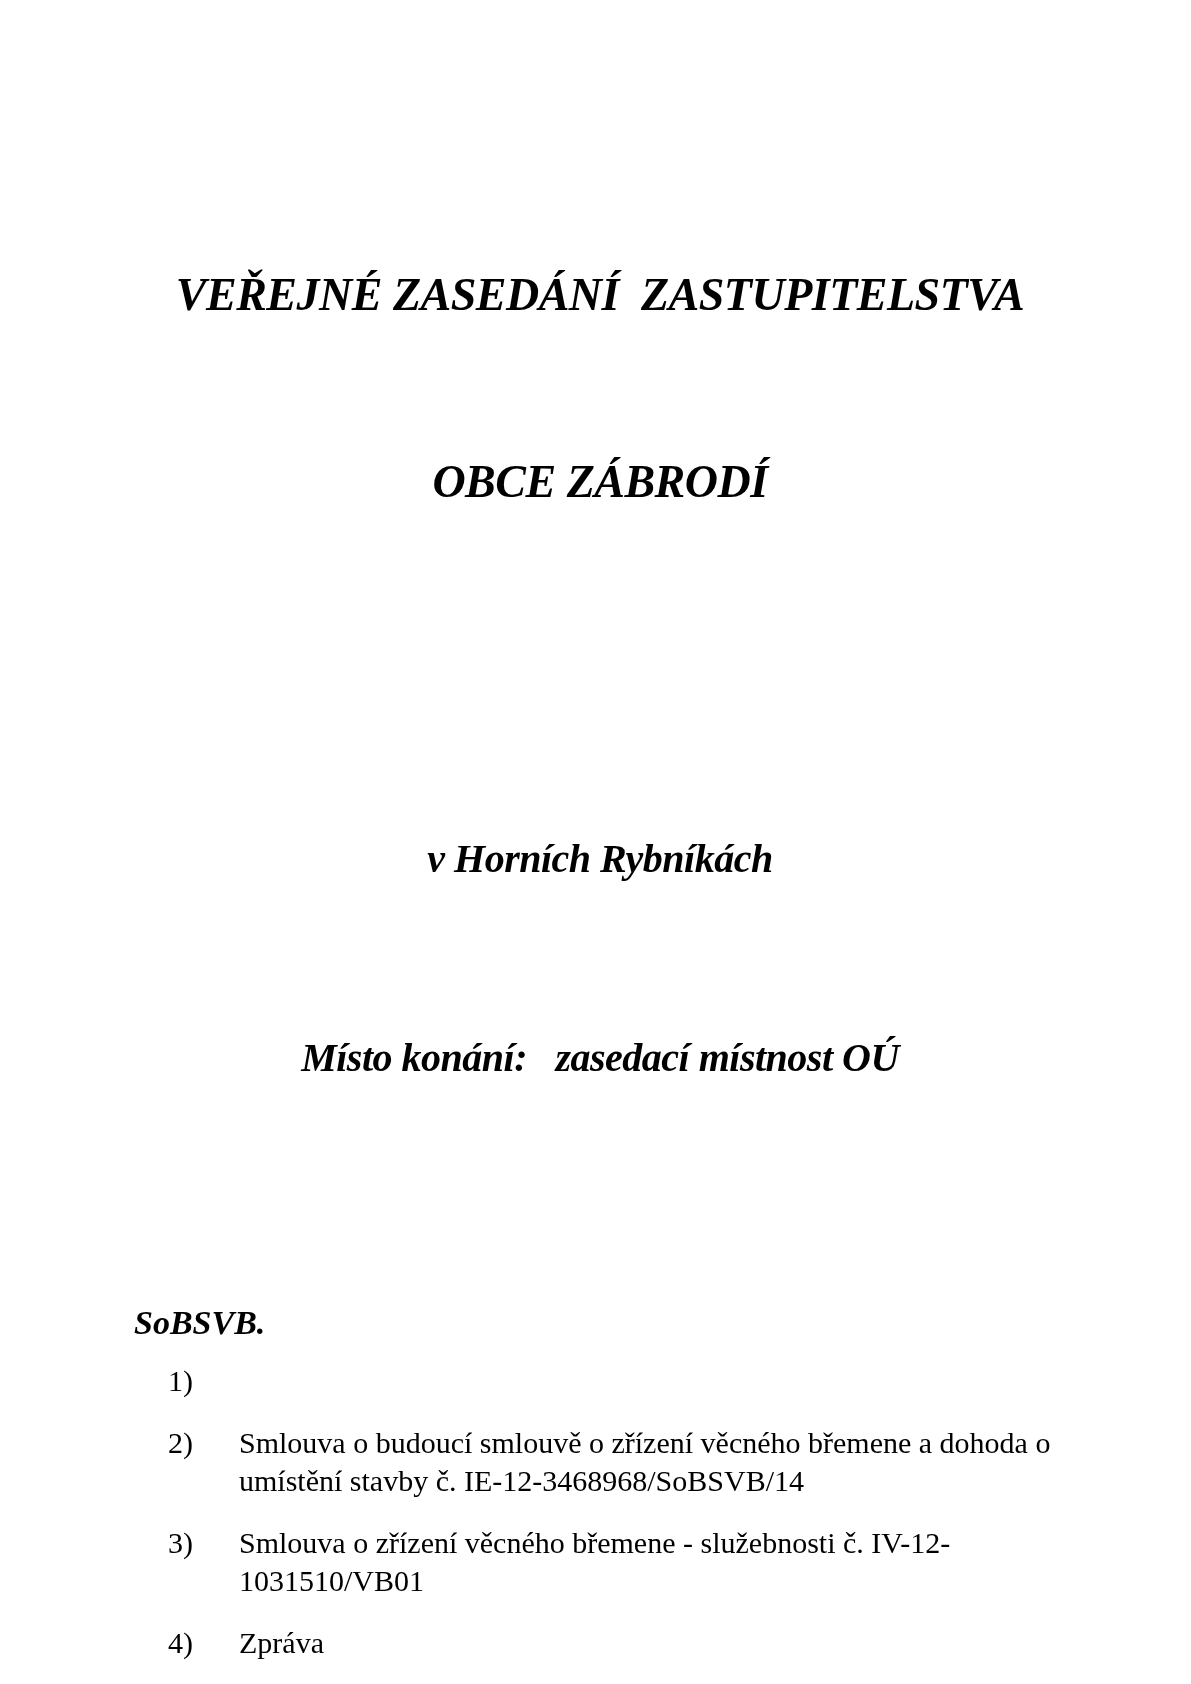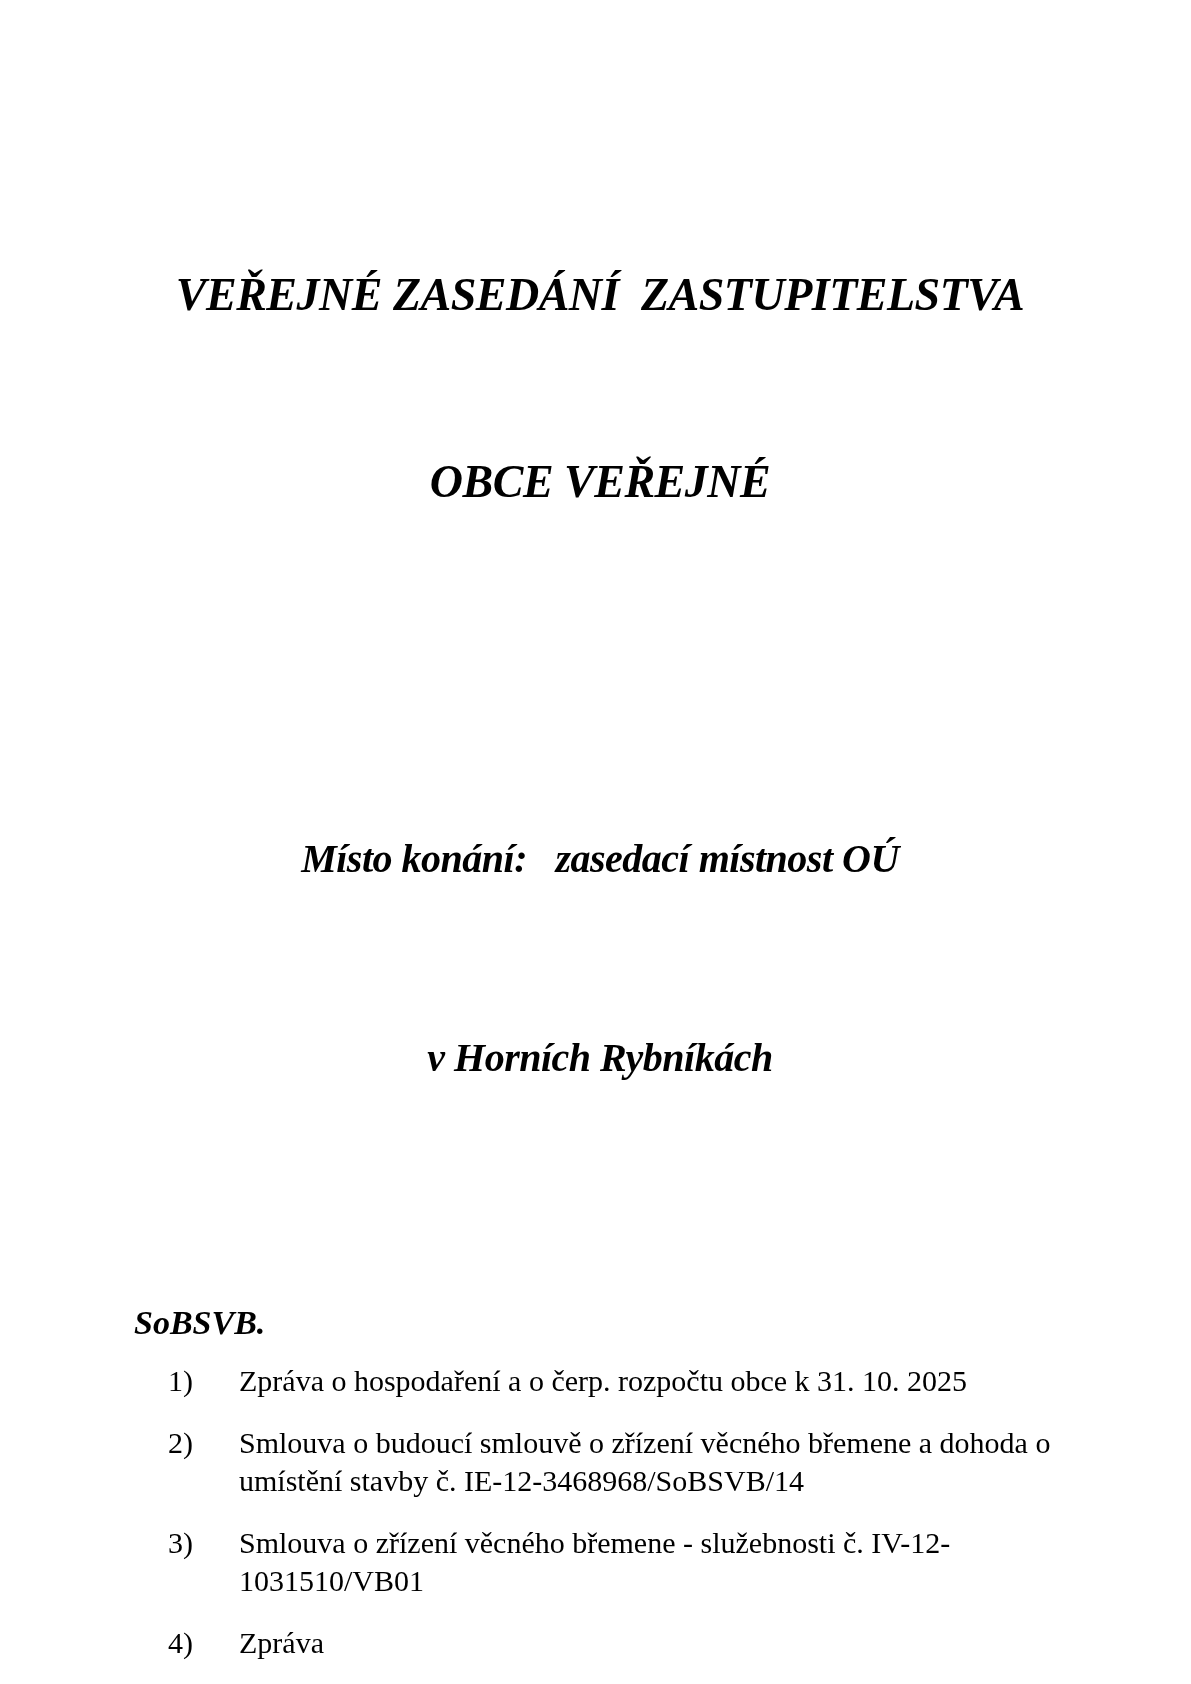--- a/index.html
+++ b/index.html
@@ -64,34 +64,33 @@
     max-width: 830px;
   }
 </style>
 </head>
 <body>
 
 <div class="page">
 
   <div class="doc-title centered-block">
     <div>VEŘEJNÉ ZASEDÁNÍ  ZASTUPITELSTVA</div>
-    <div>OBCE VEŘEJNÉ</div>
+    <div>OBCE ZÁBRODÍ</div>
   </div>
 
   <div class="venue-block centered-block">
+    <div>v Horních Rybníkách</div>
     <div>Místo konání:   zasedací místnost OÚ</div>
-    <div>v Horních Rybníkách</div>
   </div>
 
   <div class="program-heading">SoBSVB.</div>
 
   <div class="program-list">
       <div class="prog-item">
         <span class="num">1)</span>
-        <span class="txt">Zpráva o hospodaření a o čerp. rozpočtu obce k 31. 10. 2025</span>
       </div>
       <div class="prog-item">
         <span class="num">2)</span>
         <span class="txt">Smlouva o budoucí smlouvě o zřízení věcného břemene a dohoda o umístění stavby č. IE-12-3468968/SoBSVB/14</span>
       </div>
       <div class="prog-item">
         <span class="num">3)</span>
         <span class="txt">Smlouva o zřízení věcného břemene - služebnosti č. IV-12-1031510/VB01</span>
       </div>
       <div class="prog-item">

